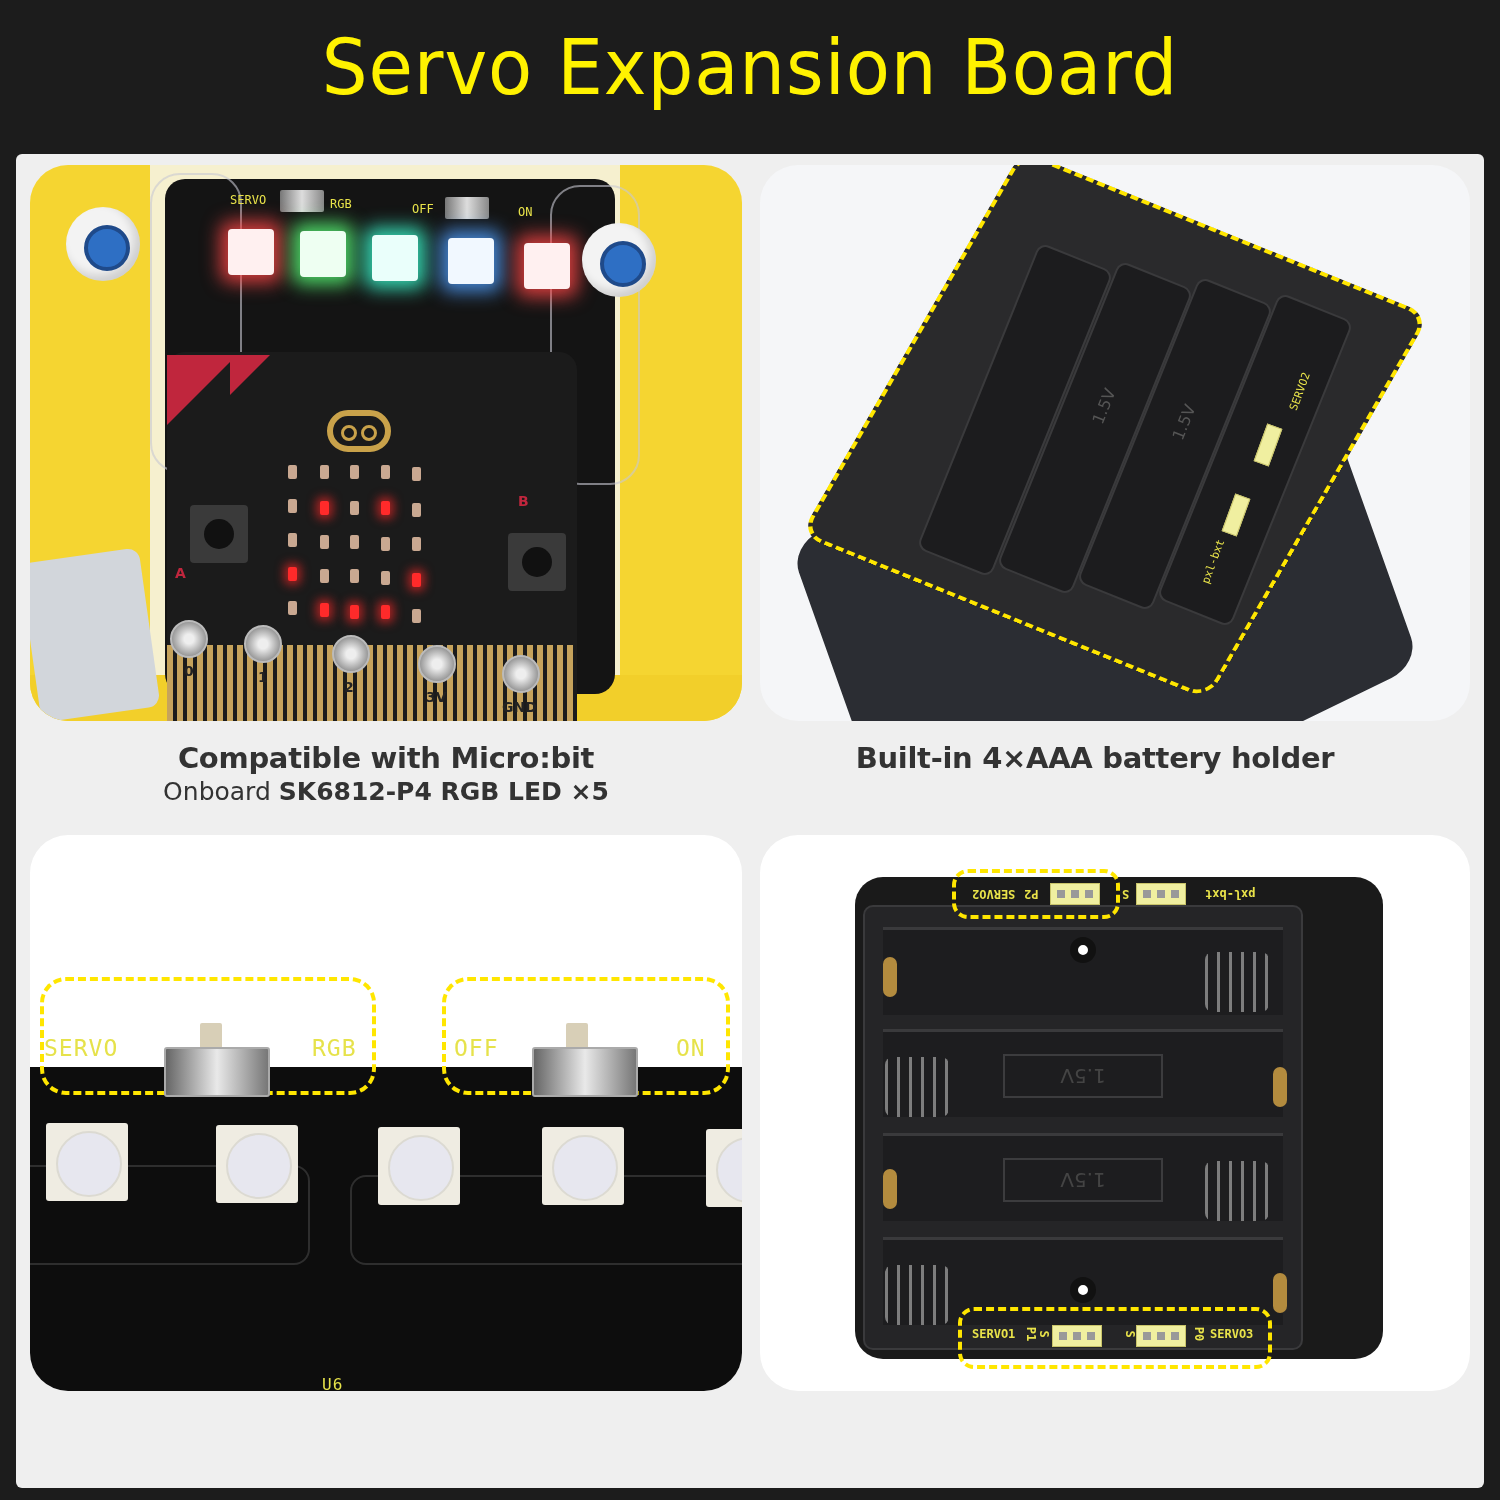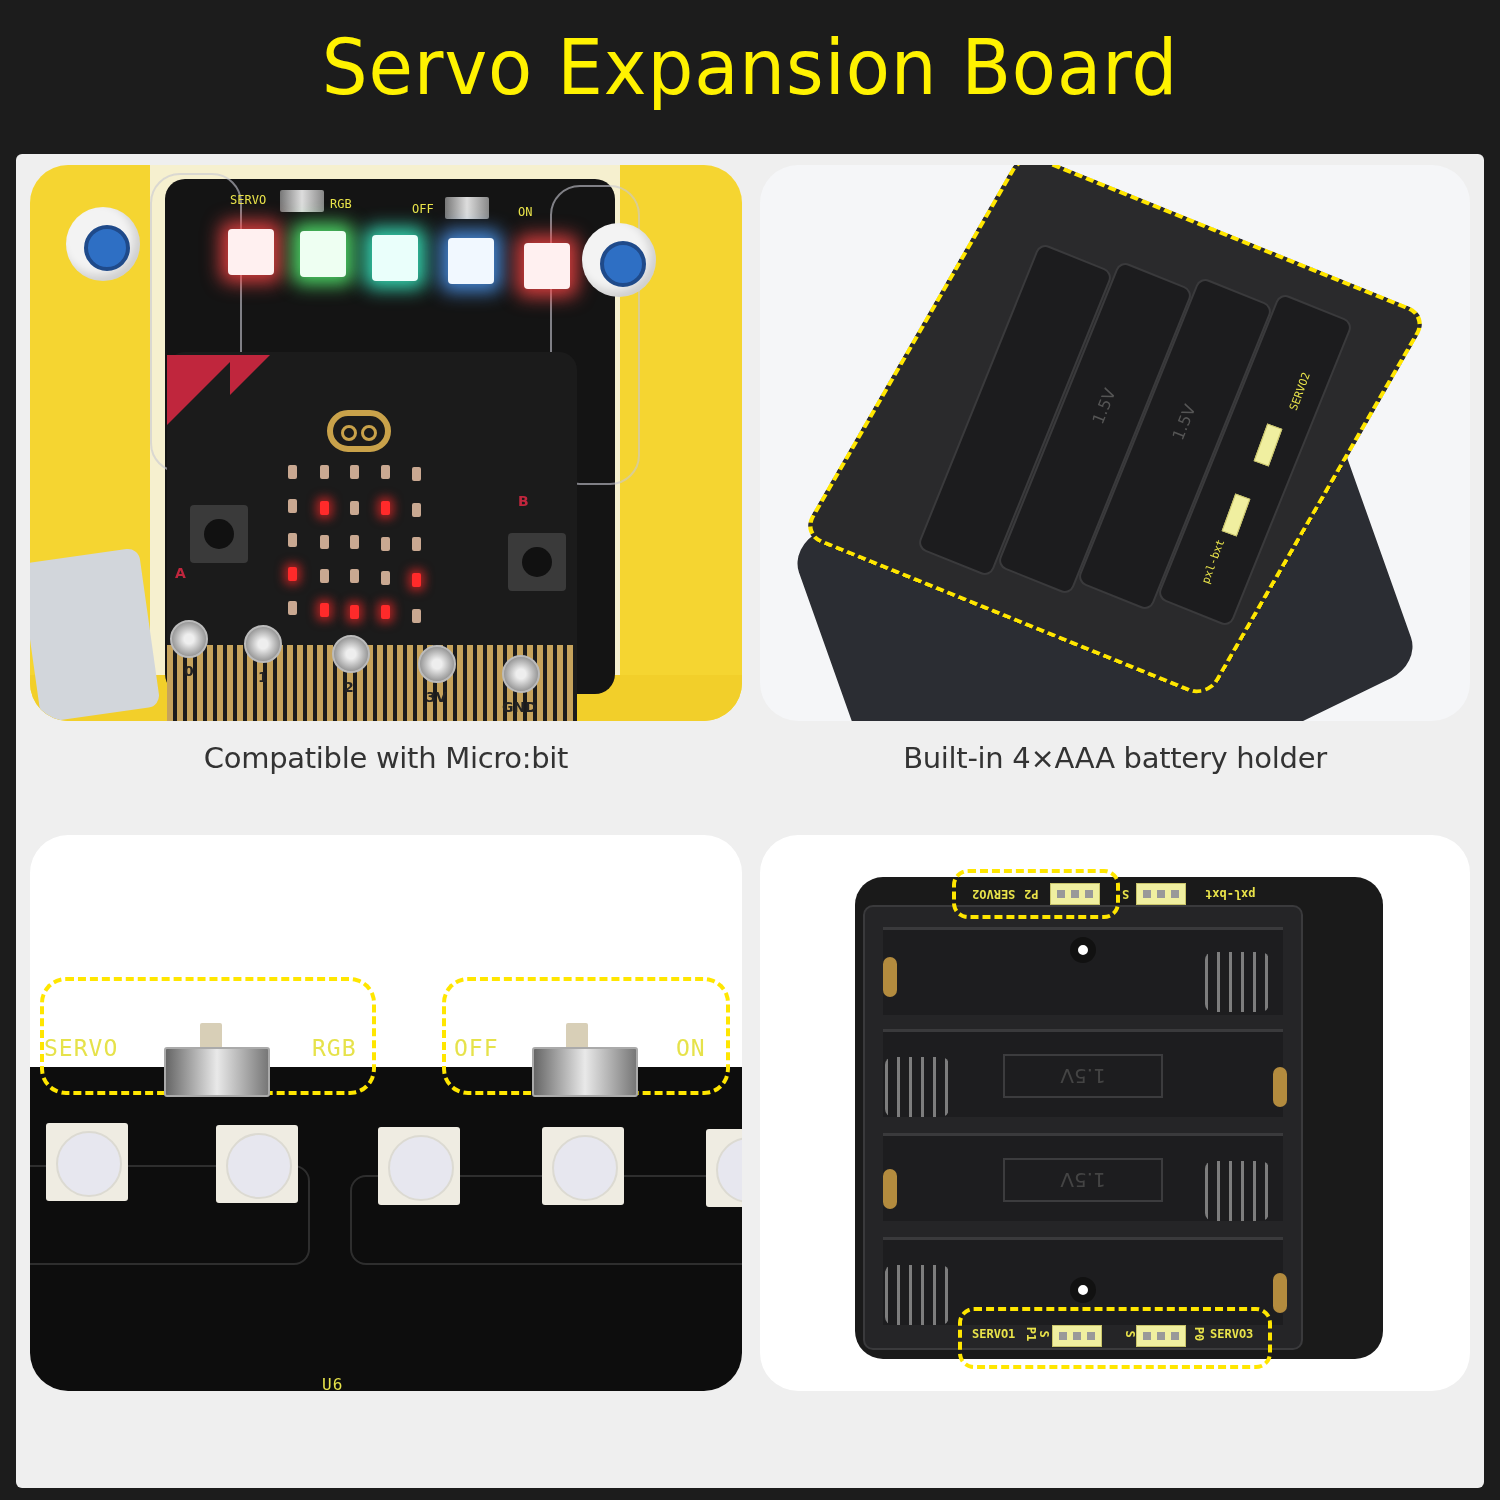--- a/index.html
+++ b/index.html
@@ -12,21 +12,21 @@
     letter-spacing: 1px; line-height: 100px; transform: scaleX(0.95);
   }
   .panel {
     position: absolute; left: 16px; top: 154px; width: 1468px; height: 1334px;
     background: #efefef; border-radius: 6px;
   }
   .card {
     position: absolute; overflow: hidden; border-radius: 38px; background: #fff;
   }
   .caption { position: absolute; text-align: center; color: #333; }
-  .caption .h { font-weight: normal; font-size: 29px; line-height: 36px; letter-spacing: -0.3px; }
+  .caption .h { font-weight: bold; font-size: 29px; line-height: 36px; letter-spacing: -0.3px; }
   .caption .s { font-size: 25px; line-height: 32px; }
   .caption .s b { font-weight: bold; }
 
   
   #c1 { left: 30px; top: 165px; width: 712px; height: 556px; background: #f6f0cf; }
   .yel { position: absolute; background: #f5d531; }
   .board1 { position: absolute; left: 135px; top: 14px; width: 450px; height: 515px; background: #141414; border-radius: 20px; }
   .acrylic { position: absolute; border: 2px solid rgba(200,200,210,0.6); border-radius: 30px; }
   .sw-label { position: absolute; color: #e9e34a; font-family: "DejaVu Sans Mono", monospace; font-size: 12px; }
   .sw-body { position: absolute; width: 44px; height: 22px; background: linear-gradient(90deg,#777,#ddd,#888); border-radius: 2px; }
@@ -160,41 +160,42 @@
   <div class="screw" style="left:388px;top:480px;"></div>
   <div class="screw" style="left:472px;top:490px;"></div>
   <span class="pin-lbl" style="left:154px;top:498px;">0</span>
   <span class="pin-lbl" style="left:228px;top:504px;">1</span>
   <span class="pin-lbl" style="left:314px;top:514px;">2</span>
   <span class="pin-lbl" style="left:396px;top:524px;">3V</span>
   <span class="pin-lbl" style="left:472px;top:534px;">GND</span>
 </div>
 <div class="caption" style="left:30px;top:740px;width:712px;">
   <div class="h">Compatible with Micro:bit</div>
+  <div class="s"><span>Onboard </span><b>SK6812-P4 RGB LED ×5</b></div>
 </div>
 
 <div class="card" id="c2">
   <div class="pcb2"></div>
   <div class="holder2">
     <div class="box"></div>
     <div class="cell2" style="left:80px;top:40px;transform:rotate(22deg);"></div>
     <div class="cell2" style="left:160px;top:58px;transform:rotate(22deg);">
         <span>1.5V</span>
       </div>
     <div class="cell2" style="left:240px;top:74px;transform:rotate(22deg);">
         <span>1.5V</span>
       </div>
     <div class="cell2" style="left:320px;top:90px;transform:rotate(22deg);"></div>
   </div>
   <div class="hdr" style="left:500px;top:260px;transform:rotate(20deg);"></div>
   <div class="hdr" style="left:468px;top:330px;transform:rotate(20deg);"></div>
   <span class="silk2" style="left:520px;top:220px;transform:rotate(-70deg);">SERVO2</span>
   <span class="silk2" style="left:430px;top:390px;transform:rotate(-70deg);">pxl-bxt</span>
 </div>
-<div class="caption" style="left:760px;top:740px;width:710px;">
+<div class="caption" style="left:740px;top:740px;width:710px;">
   <div class="h">Built-in 4×AAA battery holder</div>
 </div>
 
 <div class="card" id="c3">
   <div class="pcb3"></div>
   <div class="trace" style="left:-20px;top:330px;width:300px;height:100px;"></div>
   <div class="trace" style="left:320px;top:340px;width:420px;height:90px;"></div>
 
   <div class="dash" style="left:10px;top:142px;width:336px;height:118px;"></div>
   <div class="dash" style="left:412px;top:142px;width:288px;height:118px;"></div>

